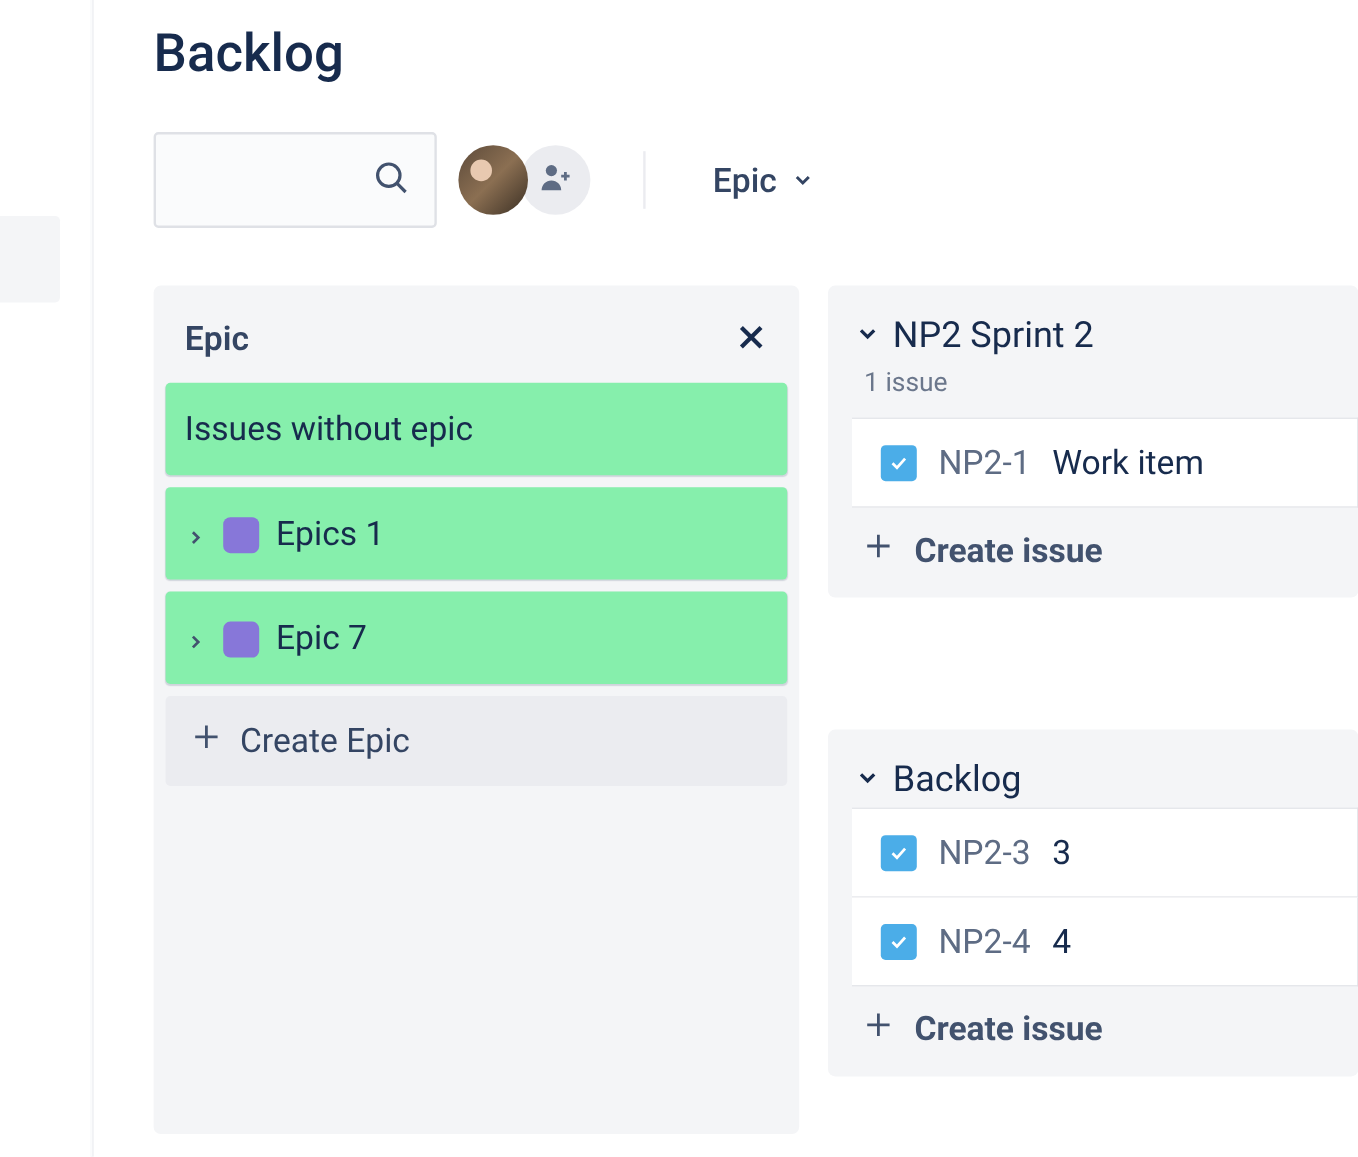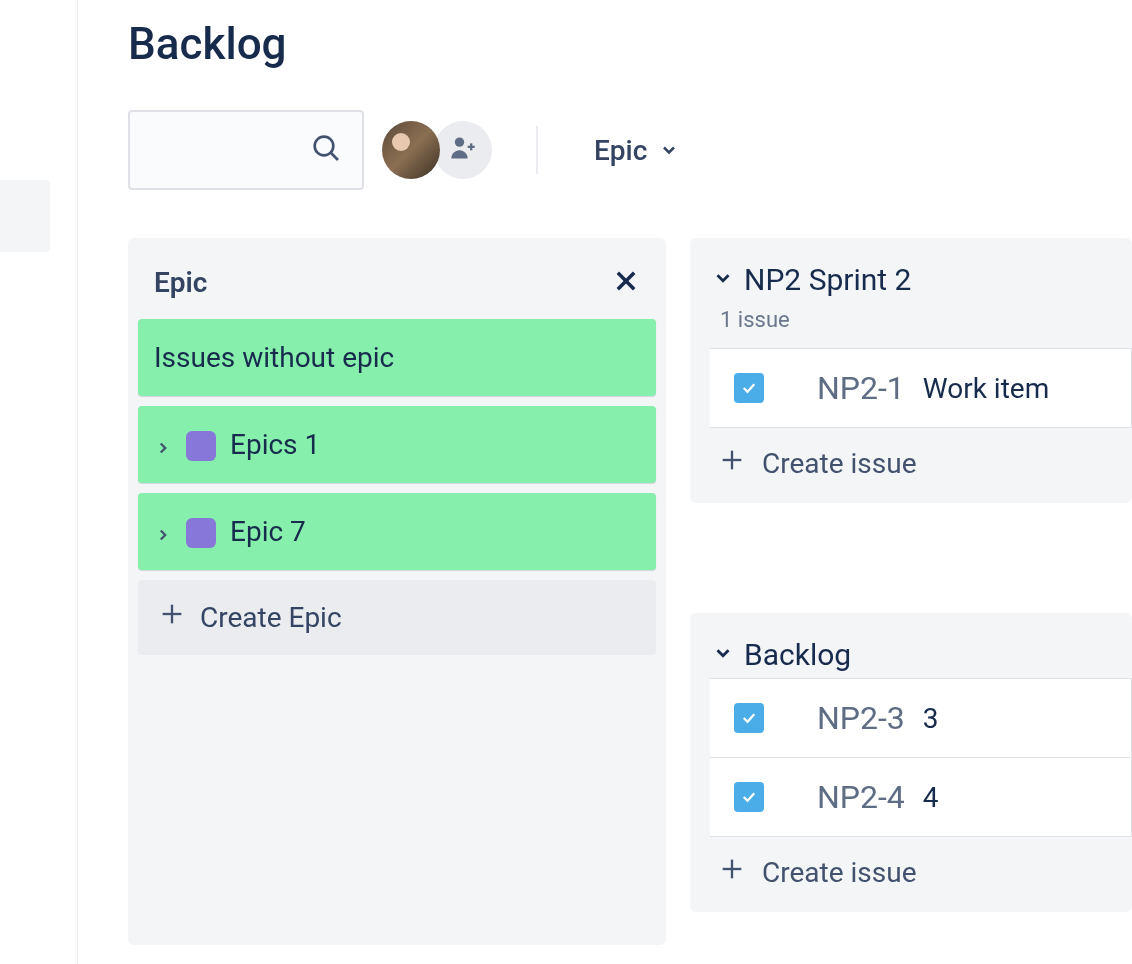--- a/index.html
+++ b/index.html
@@ -234,36 +234,36 @@
       height: 30px;
       background: #4BADE8;
       border-radius: 4px;
       display: flex;
       align-items: center;
       justify-content: center;
       flex-shrink: 0;
     }
     .issue-icon svg { width: 18px; height: 18px; }
     .issue-key {
-      font-size: 32px;
+      font-size: 28px;
       color: #5E6C84;
-      margin-left: 35px;
     }
     .issue-summary {
       font-size: 28px;
       color: #172B4D;
     }
     .create-issue-btn {
       display: flex;
       align-items: center;
       gap: 16px;
       padding: 18px 24px 4px 28px;
       cursor: pointer;
       color: #42526E;
       font-size: 28px;
+      font-weight: bold;
     }
     .create-issue-btn svg { width: 28px; height: 28px; }
     .group.second { margin-bottom: 0; }
     .group.second .issue-row:first-of-type { margin-top: 18px; }
   </style>
 </head>
 <body>
 
 <div class="sidebar-stub"></div>
 <div class="content-divider"></div>

